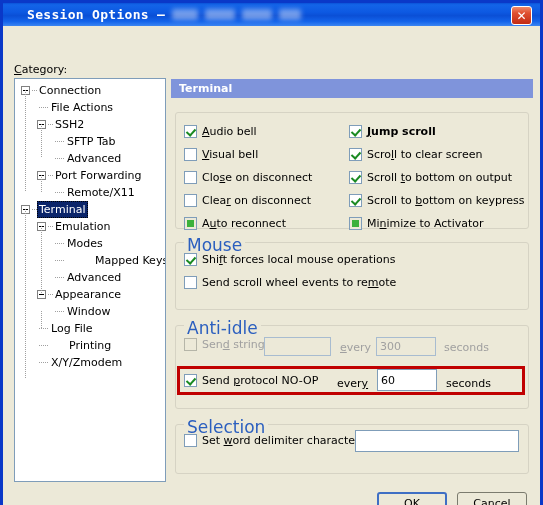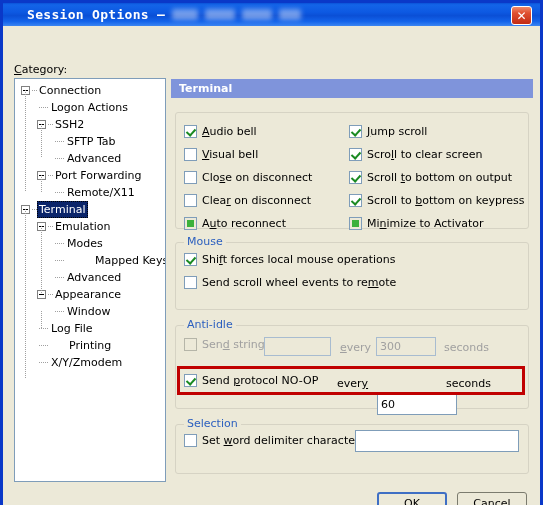--- a/index.html
+++ b/index.html
@@ -188,21 +188,21 @@
     box-sizing: border-box;
     background: transparent;
   }
   .glegend {
     position: absolute;
     top: -8px;
     left: 8px;
     background: #ece9d8;
     padding: 0 3px;
     color: #2b5fbf;
-    font-size: 11px;
+    font-size: 17px;
   }
 
   
   .cbrow {
     position: absolute;
     display: flex;
     align-items: center;
     font-size: 11px;
     white-space: nowrap;
     color: #000;
@@ -304,21 +304,21 @@
   <div id="close-button">✕</div>
 </div>
 
 <div id="window">
   <div id="content">
 
     <div id="category-label"><u>C</u>ategory:</div>
 
     <div id="tree-box">
         <div class="tnode"><span class="expander" style="left: 6px;"></span><span class="dotline-h" style="left: 17px; width: 5px;"></span><span class="tlabel" style="margin-left: 22px;">Connection</span></div>
-        <div class="tnode"><span class="dotline-h" style="left: 24px; width: 9px;"></span><span class="tlabel" style="margin-left: 34px;">Logon Actions</span></div>
+        <div class="tnode"><span class="dotline-h" style="left: 24px; width: 9px;"></span><span class="tlabel" style="margin-left: 34px;">File Actions</span></div>
         <div class="tnode"><span class="expander" style="left: 22px;"></span><span class="dotline-h" style="left: 33px; width: 5px;"></span><span class="tlabel" style="margin-left: 38px;">SSH2</span></div>
         <div class="tnode"><span class="dotline-h" style="left: 40px; width: 9px;"></span><span class="tlabel" style="margin-left: 50px;">SFTP Tab</span></div>
         <div class="tnode"><span class="dotline-h" style="left: 40px; width: 9px;"></span><span class="tlabel" style="margin-left: 50px;">Advanced</span></div>
         <div class="tnode"><span class="expander" style="left: 22px;"></span><span class="dotline-h" style="left: 33px; width: 5px;"></span><span class="tlabel" style="margin-left: 38px;">Port Forwarding</span></div>
         <div class="tnode"><span class="dotline-h" style="left: 40px; width: 9px;"></span><span class="tlabel" style="margin-left: 50px;">Remote/X11</span></div>
         <div class="tnode selected"><span class="expander" style="left: 6px;"></span><span class="dotline-h" style="left: 17px; width: 5px;"></span><span class="tlabel" style="margin-left: 22px;">Terminal</span></div>
         <div class="tnode"><span class="expander" style="left: 22px;"></span><span class="dotline-h" style="left: 33px; width: 5px;"></span><span class="tlabel" style="margin-left: 38px;">Emulation</span></div>
         <div class="tnode"><span class="dotline-h" style="left: 40px; width: 9px;"></span><span class="tlabel" style="margin-left: 50px;">Modes</span></div>
         <div class="tnode"><span class="dotline-h" style="left: 40px; width: 9px;"></span><span class="tlabel" style="margin-left: 78px;">Mapped Keys</span></div>
         <div class="tnode"><span class="dotline-h" style="left: 40px; width: 9px;"></span><span class="tlabel" style="margin-left: 50px;">Advanced</span></div>
@@ -354,21 +354,21 @@
         <div class="cbrow" style="left: 181px; top: 168px;">
           <span class="cb"></span>
           <span class="lbl">Clea<u>r</u> on disconnect</span>
         </div>
         <div class="cbrow" style="left: 181px; top: 191px;">
           <span class="cb tristate"></span>
           <span class="lbl">A<u>u</u>to reconnect</span>
         </div>
       </div>
     <div id="opts-right">
-        <div class="cbrow" style="left: 346px; top: 99px;">
+        <div class="cbrow" style="left: 346px; top: 99px; font-weight: bold;">
           <span class="cb checked"></span>
           <span class="lbl"><u>J</u>ump scroll</span>
         </div>
         <div class="cbrow" style="left: 346px; top: 122px;">
           <span class="cb checked"></span>
           <span class="lbl">Scro<u>l</u>l to clear screen</span>
         </div>
         <div class="cbrow" style="left: 346px; top: 145px;">
           <span class="cb checked"></span>
           <span class="lbl">Scroll <u>t</u>o bottom on output</span>
@@ -408,21 +408,21 @@
     <input class="tinput disabled" readonly="" style="position: absolute; left: 261px; top: 311px; width: 67px;" value="">
     <div class="statictext disabled" style="left:337px; top:315px;"><u>e</u>very</div>
     <input class="tinput disabled" readonly="" style="position: absolute; left: 373px; top: 311px; width: 60px;" value="300">
     <div class="statictext disabled" style="left:441px; top:315px;">seconds</div>
 
     <div class="cbrow" style="left:181px; top:348px;">
       <span class="cb checked"></span>
       <span class="lbl">Send <u>p</u>rotocol NO-OP</span>
     </div>
     <div class="statictext" style="left:334px; top:351px;">ever<u>y</u></div>
-    <input class="tinput" style="position: absolute; left: 374px; top: 343px; width: 80px; height: 22px; margin-top: 24px;" value="60">
+    <input class="tinput" style="position: absolute; left: 374px; top: 343px; width: 60px; height: 22px;" value="60">
     <div class="statictext" style="left:443px; top:351px;">seconds</div>
 
     <div id="red-highlight" style="left:174px; top:340px; width:348px; height:29px;"></div>
 
     <div class="gbox" style="left:172px; top:398px; width:354px; height:50px;">
       <span class="glegend">Selection</span>
     </div>
     <div class="cbrow" style="left:181px; top:408px;">
       <span class="cb"></span>
       <span class="lbl">Set <u>w</u>ord delimiter characters:</span>

